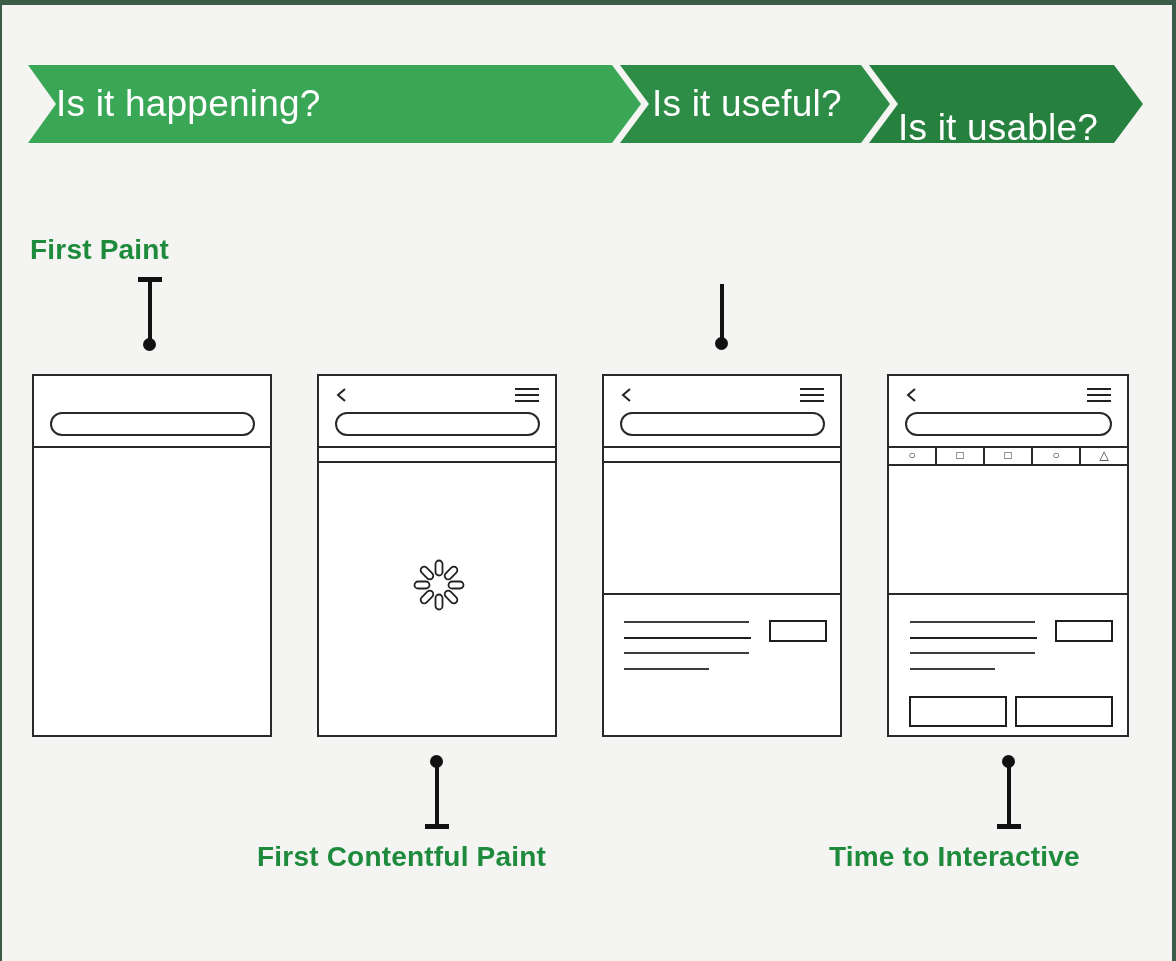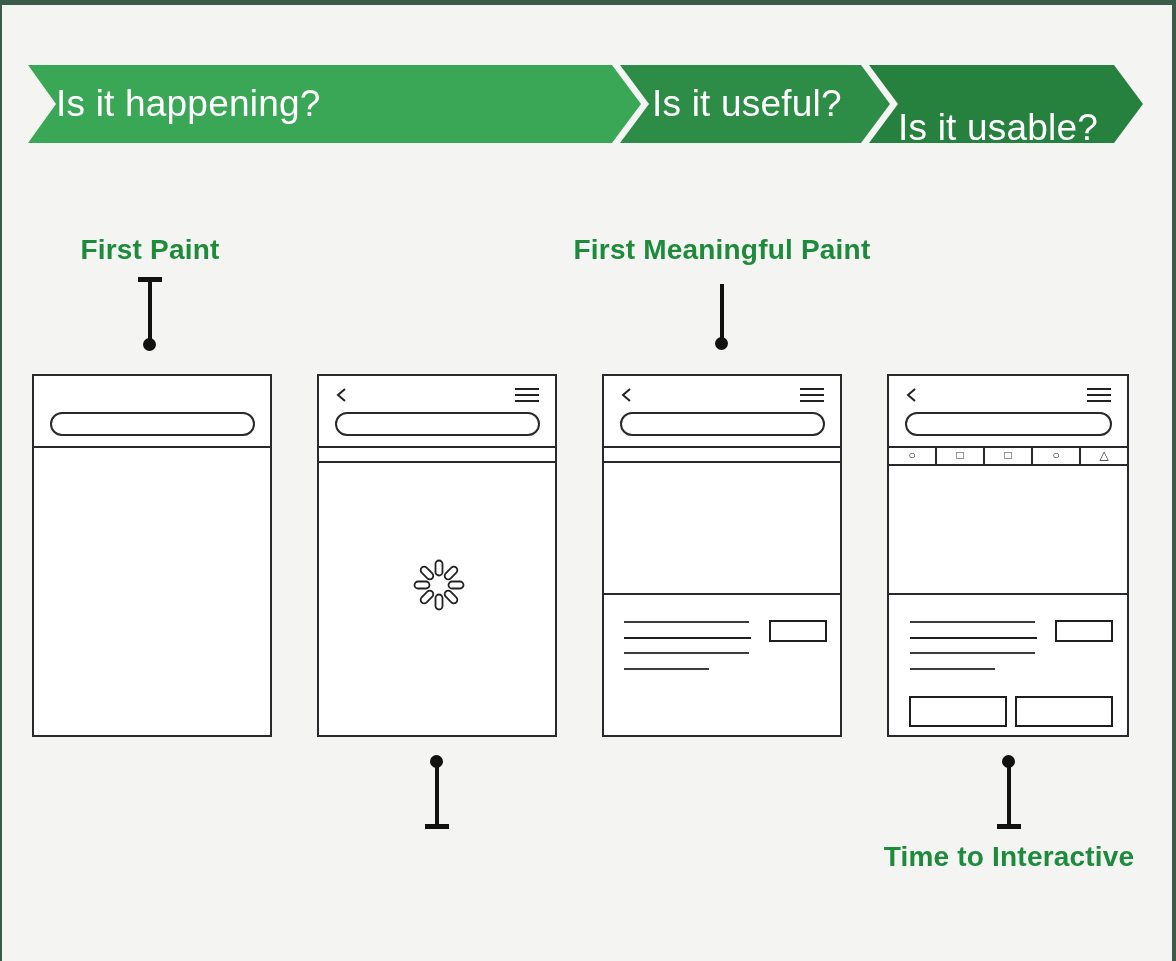--- a/index.html
+++ b/index.html
@@ -24,21 +24,21 @@
     text-align:left;color:#fff;font-size:37px;font-weight:500;
     letter-spacing:.2px;
   }
   .chev-label-1{left:56px;width:560px;}
   .chev-label-2{left:652px;width:224px;}
   .chev-label-3{left:898px;width:236px;margin-top:24px;}
 
   
   .metric{
     position:absolute;color:#1e8a3c;font-size:28px;font-weight:700;
-    text-align:center;letter-spacing:.2px;
+    letter-spacing:.2px;
   }
   .metric-fp{left:30px;top:234px;width:240px;}
   .metric-fmp{left:542px;top:234px;width:360px;}
   .metric-fcp{left:257px;top:841px;width:360px;}
   .metric-tti{left:829px;top:841px;width:360px;}
 
   
   .conn-line{position:absolute;width:4px;background:#111;}
   .conn-cap{position:absolute;width:24px;height:5px;background:#111;}
   .conn-dot{position:absolute;width:13px;height:13px;border-radius:50%;background:#111;}
@@ -89,21 +89,21 @@
   <svg class="banner-svg" width="1176" height="78">
     <polygon points="28,0 612,0 641,39 612,78 28,78 56,39" fill="#3aa757"></polygon>
     <polygon points="620,0 861,0 890,39 861,78 620,78 649,39" fill="#2d8c46"></polygon>
     <polygon points="869,0 1114,0 1143,39 1114,78 869,78 898,39" fill="#27813e"></polygon>
   </svg>
   <div class="chev-label chev-label-1">Is it happening?</div>
   <div class="chev-label chev-label-2">Is it useful?</div>
   <div class="chev-label chev-label-3">Is it usable?</div>
 
   <div class="metric metric-fp">First Paint</div>
-  <div class="metric metric-fmp">First Meaningful Paint</div>
+  <div class="metric metric-fcp">First Contentful Paint</div>
   <div class="metric metric-tti">Time to Interactive</div>
 
   <div>
     <div class="conn-cap" style="left:138px;top:277px;"></div>
     <div class="conn-line" style="left:148px;top:277px;height:64px;"></div>
     <div class="conn-dot" style="left:143px;top:338px;"></div>
   </div>
   <div>
     <div class="conn-line" style="left:720px;top:284px;height:57px;"></div>
     <div class="conn-dot" style="left:715px;top:337px;"></div>

